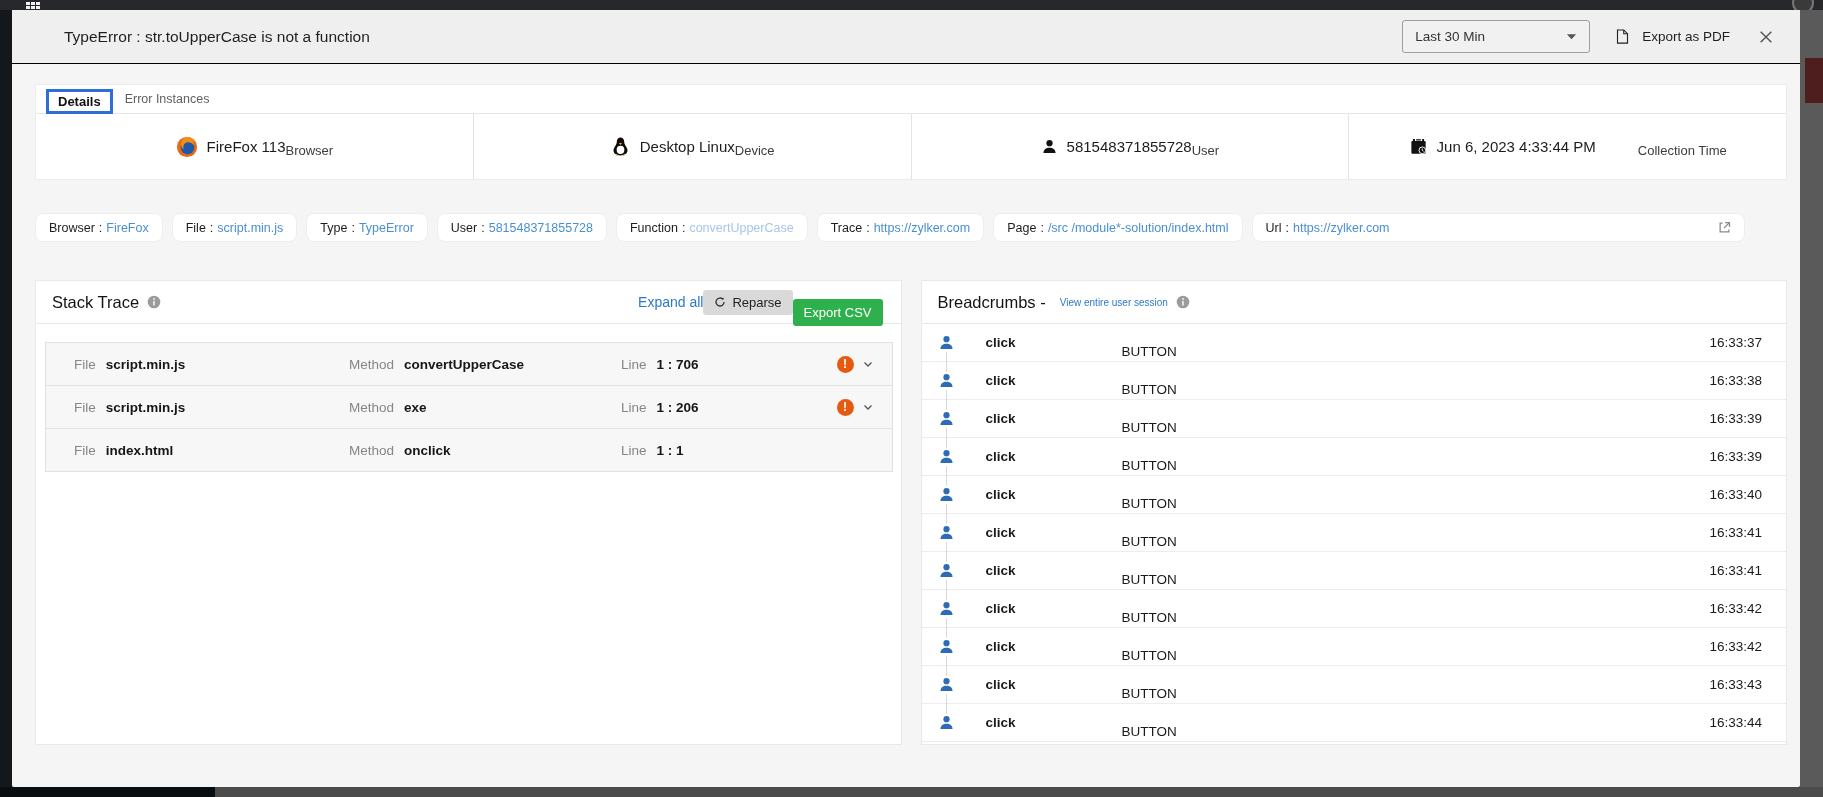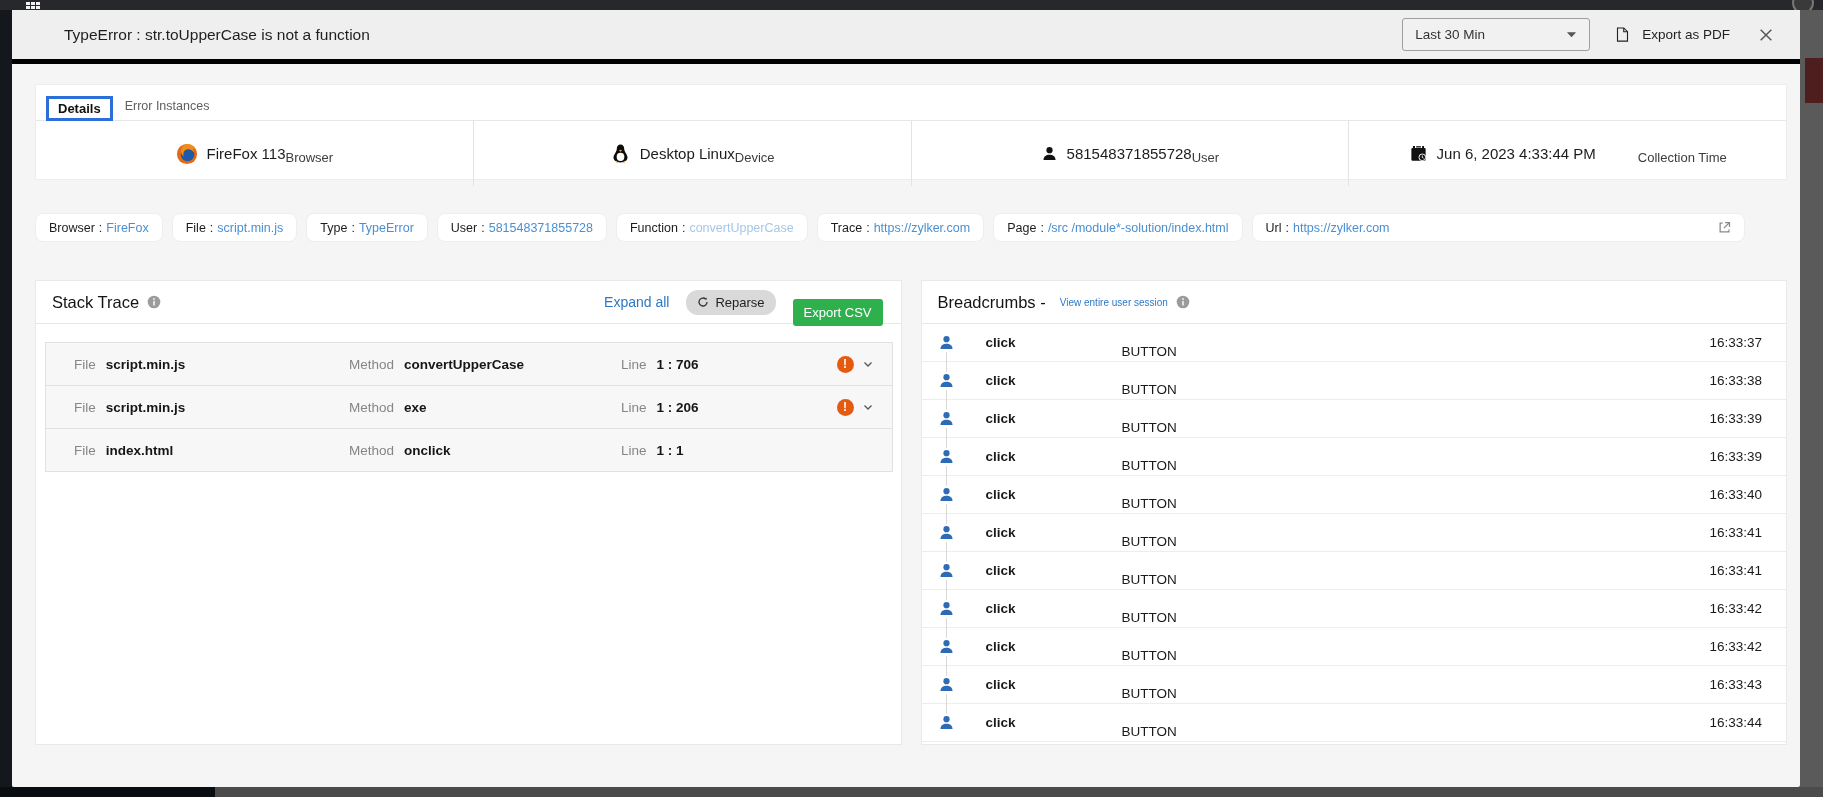--- a/index.html
+++ b/index.html
@@ -13,33 +13,33 @@
   .bg-avatar { position:absolute; left:1792px; top:-8px; width:22px; height:22px; border-radius:50%; background:#3a3a3a; border:2px solid #777; }
   .bg-left { position:absolute; left:0; top:10px; width:12px; height:777px; background:#14171b; z-index:1; }
   .bg-right { position:absolute; left:1800px; top:10px; width:23px; height:777px; background:#5a5a5a; z-index:1; }
   .bg-right .red { position:absolute; left:5px; top:48px; width:18px; height:45px; background:#4e1d1d; }
   .bg-bottom { position:absolute; left:0; top:787px; width:1823px; height:10px; z-index:1; }
   .bg-bottom .b1 { position:absolute; left:0; top:0; width:215px; height:10px; background:#0a0d10; }
   .bg-bottom .b2 { position:absolute; left:215px; top:0; width:1608px; height:10px; background:#4b4b4b; }
 
   
   .modal { position:absolute; left:12px; top:10px; width:1788px; height:777px; background:#f5f5f5; z-index:2; display:flex; flex-direction:column; border-radius:2px; }
-  .modal-header { height:54px; flex:0 0 54px; background:#efefef; border-bottom:5px solid #000000; display:flex; align-items:center; padding:0 24px 0 52px; }
+  .modal-header { height:54px; flex:0 0 54px; background:#efefef; border-bottom:1px solid #000000; display:flex; align-items:center; padding:0 24px 0 52px; }
   .modal-title { font-size:15.5px; color:#1f1f1f; }
   .header-right { margin-left:auto; display:flex; align-items:center; gap:26px; }
   .range-select { width:188px; height:33px; border:1px solid #9e9e9e; background:#f1f1f1; border-radius:3px; display:flex; align-items:center; padding:0 12px; font-size:13.5px; color:#333; cursor:pointer; }
   .range-select .caret { margin-left:auto; display:flex; }
   .export-pdf { display:flex; align-items:center; gap:13px; font-size:13.5px; color:#1f1f1f; cursor:pointer; }
   .close-btn { display:flex; cursor:pointer; padding:2px; }
 
   .modal-body { flex:1; padding:20px 13px 0 23px; overflow:hidden; }
 
   
   .card1 { background:#fff; border:1px solid #ececec; height:96px; }
-  .tabs-row { height:29px; border-bottom:1px solid #e7e7e7; display:flex; align-items:center; padding-left:10px;margin-top:7px; }
+  .tabs-row { height:29px; border-bottom:1px solid #e7e7e7; display:flex; align-items:center; padding-left:10px; }
   .tab-active { position:relative; z-index:1; margin-bottom:-5px; background:#fff; border:3px solid var(--tab-blue,#2d6fd9); padding:2px 9px; font-size:13px; font-weight:bold; color:#111; cursor:pointer; }
   .tab-plain { padding:2px 12px; font-size:12.5px; color:#5f5f5f; cursor:pointer; }
   .summary-row { height:65px; display:flex; }
   .summary-col { flex:1; display:flex; flex-direction:row; align-items:center; justify-content:center; border-right:1px solid #e3e3e3; }
   .summary-col:last-child { border-right:none;gap:42px; }
   .summary-val { display:flex; align-items:center; gap:9px; font-size:15px; color:#1c1c1c; }
   .summary-label { margin-top:7px; font-size:13px; color:#3c3c3c; }
 
   
   .chips-row { margin-top:33px; display:flex; gap:9px; height:29px; }
@@ -48,23 +48,23 @@
   .chip .c-value { color:var(--value-blue,#4a8fd2); }
   .chip .c-value.muted { color:var(--muted-blue,#a6c6e8); }
   .chip.wide { flex:1; margin-right:42px; position:relative; }
   .chip .ext { position:absolute; right:12px; top:6px; cursor:pointer; }
 
   
   .panels { margin-top:38px; display:flex; gap:19px; height:465px; }
   .panel { flex:1; background:#fff; border:1px solid #e9e9e9; display:flex; flex-direction:column; overflow:hidden; }
   .panel-header { height:43px; flex:0 0 43px; border-bottom:1px solid #e7e7e7; display:flex; align-items:center; padding:0 18px 0 16px; }
   .panel-title { font-size:16.5px; color:#141414; display:flex; align-items:center; gap:8px; }
-  .ph-right { margin-left:auto; display:flex; align-items:center; gap:17px; }
+  .ph-right { margin-left:auto; display:flex; align-items:center; gap:0; }
   .link { color:var(--link-blue,#2e79c6); font-size:14px; cursor:pointer; }
-  .btn-gray { background:#d9d9d9; border-radius:12px; padding:5px 11px; font-size:13px; color:#222; display:flex; align-items:center; gap:6px; cursor:pointer; }
+  .btn-gray { background:#d9d9d9; border-radius:3px; padding:5px 11px; font-size:13px; color:#222; display:flex; align-items:center; gap:6px; cursor:pointer; }
   .btn-green { background:var(--green,#2eb04c); border-radius:3px; padding:6px 11px; font-size:13px; color:#fff; cursor:pointer;margin-top:21px; }
 
   
   .frames { padding:18px 8px 0 9px; }
   .frame-row { height:44px; background:#f7f7f7; border:1px solid #e1e1e1; display:grid; grid-template-columns:275px 272px 1fr 96px; align-items:center; padding-left:28px; font-size:13.5px; cursor:pointer; }
   .frame-row + .frame-row { margin-top:-1px; }
   .flabel { color:#868686; margin-right:10px; }
   .fval { color:#161616; font-weight:bold; }
   .frame-icons { display:flex; align-items:center; gap:8px; justify-content:flex-end; padding-right:18px; }
   .err-badge { width:17px; height:17px; border-radius:50%; background:var(--orange,#e65911); color:#fff; font-size:12px; font-weight:bold; display:flex; align-items:center; justify-content:center; line-height:1; }

